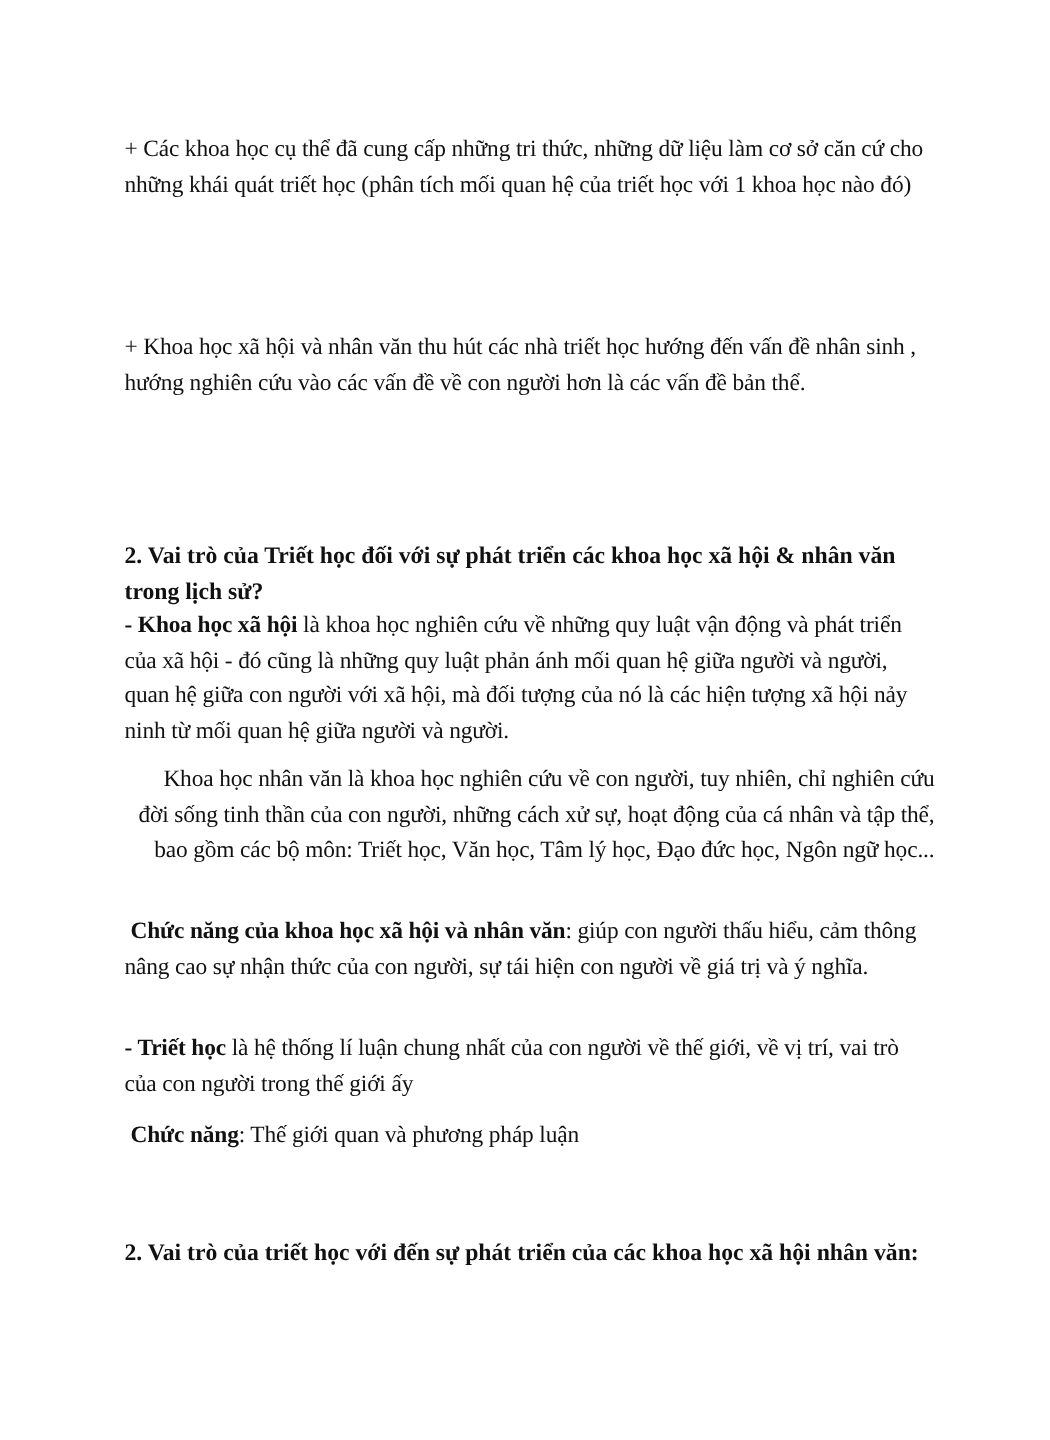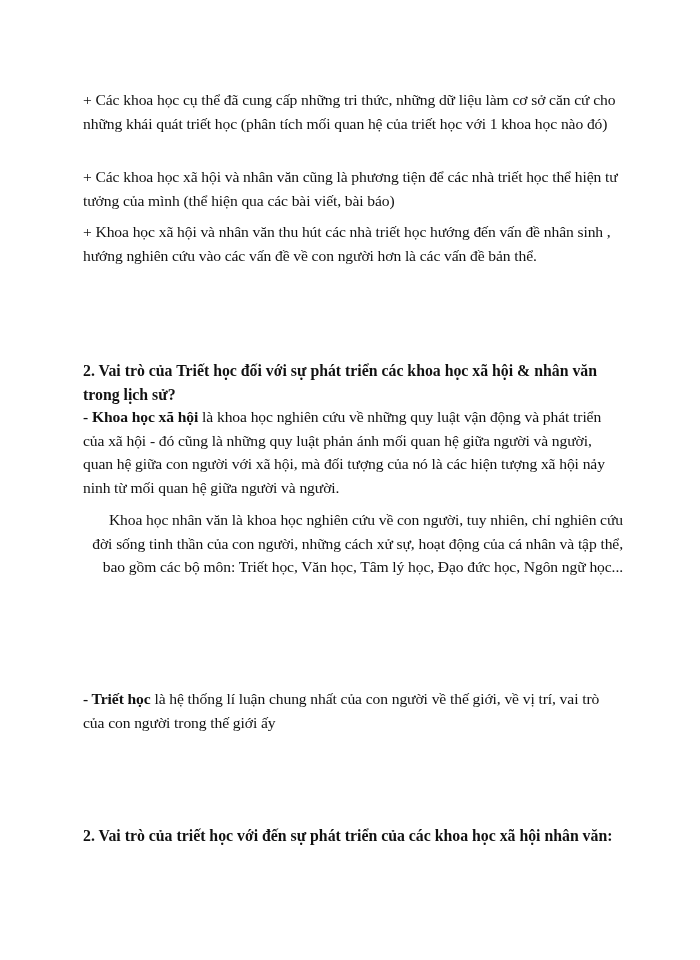--- a/index.html
+++ b/index.html
@@ -44,29 +44,30 @@
     }
     b { font-weight: bold; }
   </style>
 </head>
 <body>
 
 <div class="page">
 
   <p class="p" style="top:88px;">+ Các khoa học cụ thể đã cung cấp những tri thức, những dữ liệu làm cơ sở căn cứ cho những khái quát triết học (phân tích mối quan hệ của triết học với 1 khoa học nào đó)</p>
 
-  <p class="p" style="top:165px;">+ Các khoa học xã hội và nhân văn cũng là phương tiện để các nhà triết học thể hiện tư tưởng của mình (thể hiện qua các bài viết, bài báo)</p>
 
   <p class="p" style="top:220px;">+ Khoa học xã hội và nhân văn thu hút các nhà triết học hướng đến vấn đề nhân sinh , hướng nghiên cứu vào các vấn đề về con người hơn là các vấn đề bản thể.</p>
 
   <h2 class="h" style="top:359px;">2. Vai trò của Triết học đối với sự phát triển các khoa học xã hội &amp; nhân văn trong lịch sử?</h2>
 
   <p class="p" style="top:405px;"><b>- Khoa học xã hội</b><span> là khoa học nghiên cứu về những quy luật vận động và phát triển của xã hội - đó cũng là những quy luật phản ánh mối quan hệ giữa người và người, quan hệ giữa con người với xã hội, mà đối tượng của nó là các hiện tượng xã hội nảy ninh từ mối quan hệ giữa người và người.</span></p>
 
   <p class="p" style="top:508px; white-space:pre-wrap;text-align:right;"> Khoa học nhân văn là khoa học nghiên cứu về con người, tuy nhiên, chỉ nghiên cứu đời sống tinh thần của con người, những cách xử sự, hoạt động của cá nhân và tập thể, bao gồm các bộ môn: Triết học, Văn học, Tâm lý học, Đạo đức học, Ngôn ngữ học...</p>
 
+  <p class="p" style="top:609px; text-indent:4px;"><b>Chức năng của khoa học xã hội và nhân văn</b><span>: giúp con người thấu hiểu, cảm thông nâng cao sự nhận thức của con người, sự tái hiện con người về giá trị và ý nghĩa.</span></p>
 
   <p class="p" style="top:687px;"><b>- Triết học</b><span> là hệ thống lí luận chung nhất của con người về thế giới, về vị trí, vai trò của con người trong thế giới ấy</span></p>
 
+  <p class="p" style="top:745px; text-indent:4px;"><b>Chức năng</b><span>: Thế giới quan và phương pháp luận</span></p>
 
   <h2 class="h" style="top:824px;">2. Vai trò của triết học với đến sự phát triển của các khoa học xã hội nhân văn:</h2>
 
 </div>
 
 </body></html>

